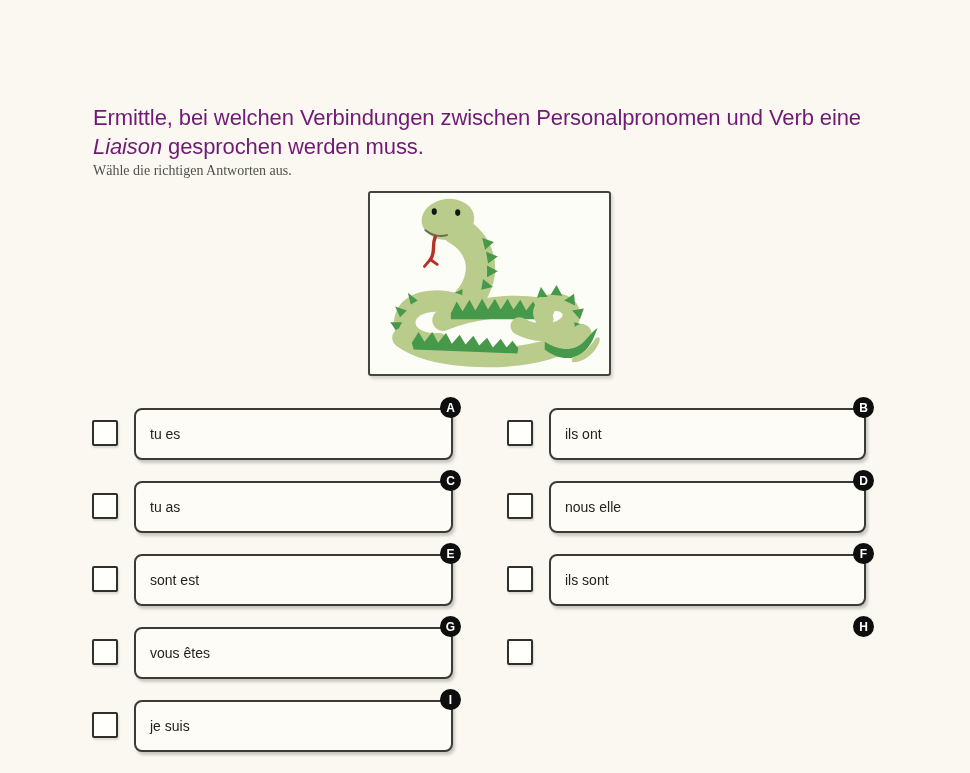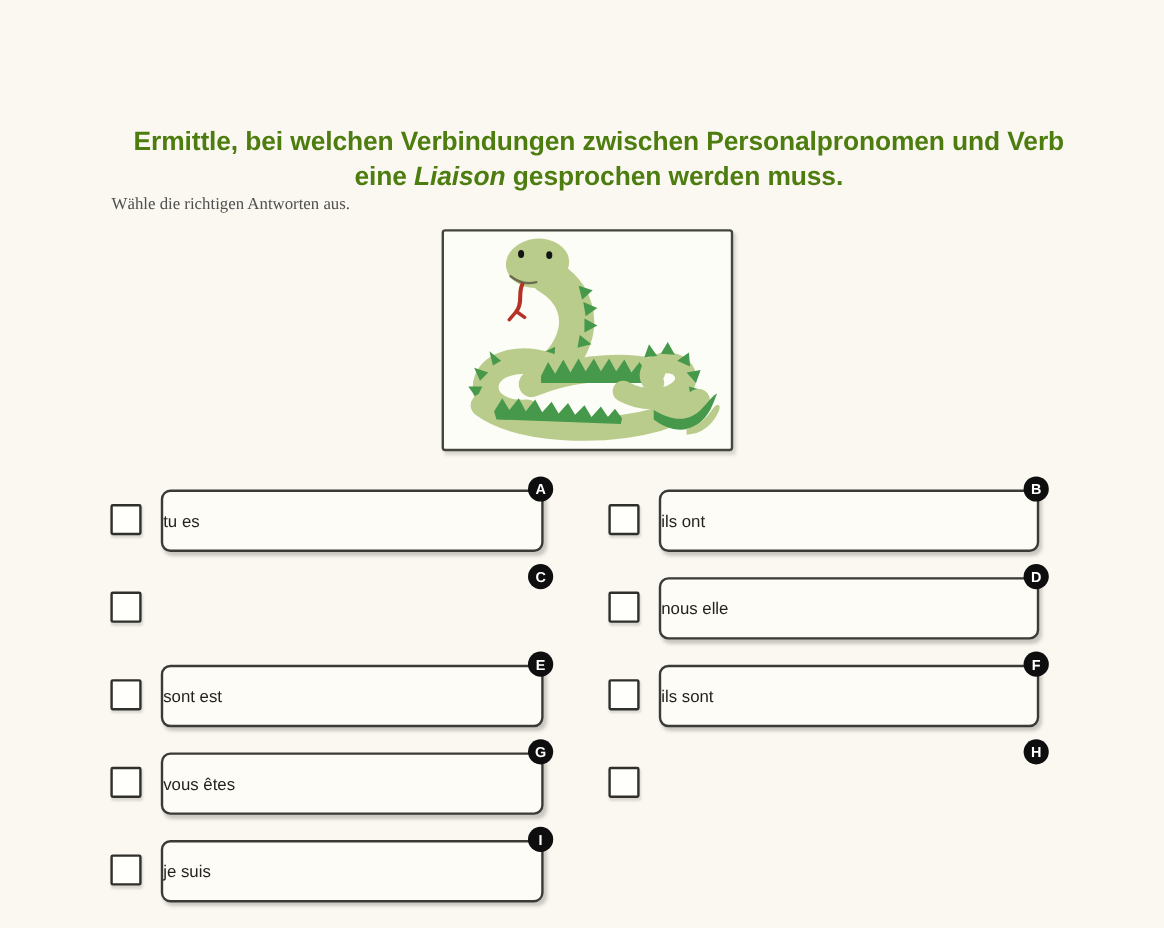--- a/index.html
+++ b/index.html
@@ -3,23 +3,22 @@
 <meta charset="utf-8">
 <style>
   html,body{margin:0;padding:0;}
   body{
     width:970px;height:773px;position:relative;overflow:hidden;
     background:#faf8f1;
     font-family:"Liberation Sans", sans-serif;
   }
   .title{
     position:absolute;left:93px;top:88px;width:812px;
-    font-size:22px;line-height:29px;font-weight:700;color:#4d7c0f;
+    font-size:22px;line-height:29px;font-weight:400;color:#701a75;
     letter-spacing:-0.1px;
-    text-align:center;
   }
   .title .it{font-style:italic;}
   .instruction{
     position:absolute;left:93px;top:149px;
     font-size:14px;color:#4f4f4f;font-family:Liberation Serif, serif;
   }
   .image-card{
     position:absolute;left:368px;top:191px;width:243px;height:185px;
     box-sizing:border-box;background:#fdfdf8;
     border:2px solid #45453f;border-radius:3px;
@@ -38,21 +37,21 @@
     position:absolute;left:0;top:12px;width:26px;height:26px;
     box-sizing:border-box;background:#fffffb;
     border:2px solid #2f2f2c;border-radius:2px;
     box-shadow:1px 2px 2px rgba(90,90,80,.20);
   }
   .abox{
     position:absolute;left:42px;right:0;top:0;height:52px;
     box-sizing:border-box;background:#fdfcf7;
     border:2px solid #3a3a36;border-radius:8px;
     box-shadow:2px 3px 3px rgba(90,90,80,.30);
-    display:flex;align-items:center;
+    display:flex;align-items:center;padding-left:14px;
   }
   .albl{font-size:14px;color:#22221f;}
   .badge{
     position:absolute;top:-11px;right:-8px;width:21px;height:21px;
     background:#0e0e0e;color:#ffffff;border-radius:50%;
     font-size:12px;font-weight:700;
     display:flex;align-items:center;justify-content:center;z-index:2;
   }
 </style>
 </head>
@@ -126,20 +125,23 @@
 <div class="opt col-r row-0">
   <span class="cb"></span>
   <div class="abox">
     <span class="albl">ils ont</span>
   </div>
   <span class="badge">B</span>
 </div>
 
 <div class="opt col-l row-1">
   <span class="cb"></span>
+  <div class="abox">
+    <span class="albl">tu as</span>
+  </div>
   <span class="badge">C</span>
 </div>
 <div class="opt col-r row-1">
   <span class="cb"></span>
   <div class="abox">
     <span class="albl">nous elle</span>
   </div>
   <span class="badge">D</span>
 </div>
 

